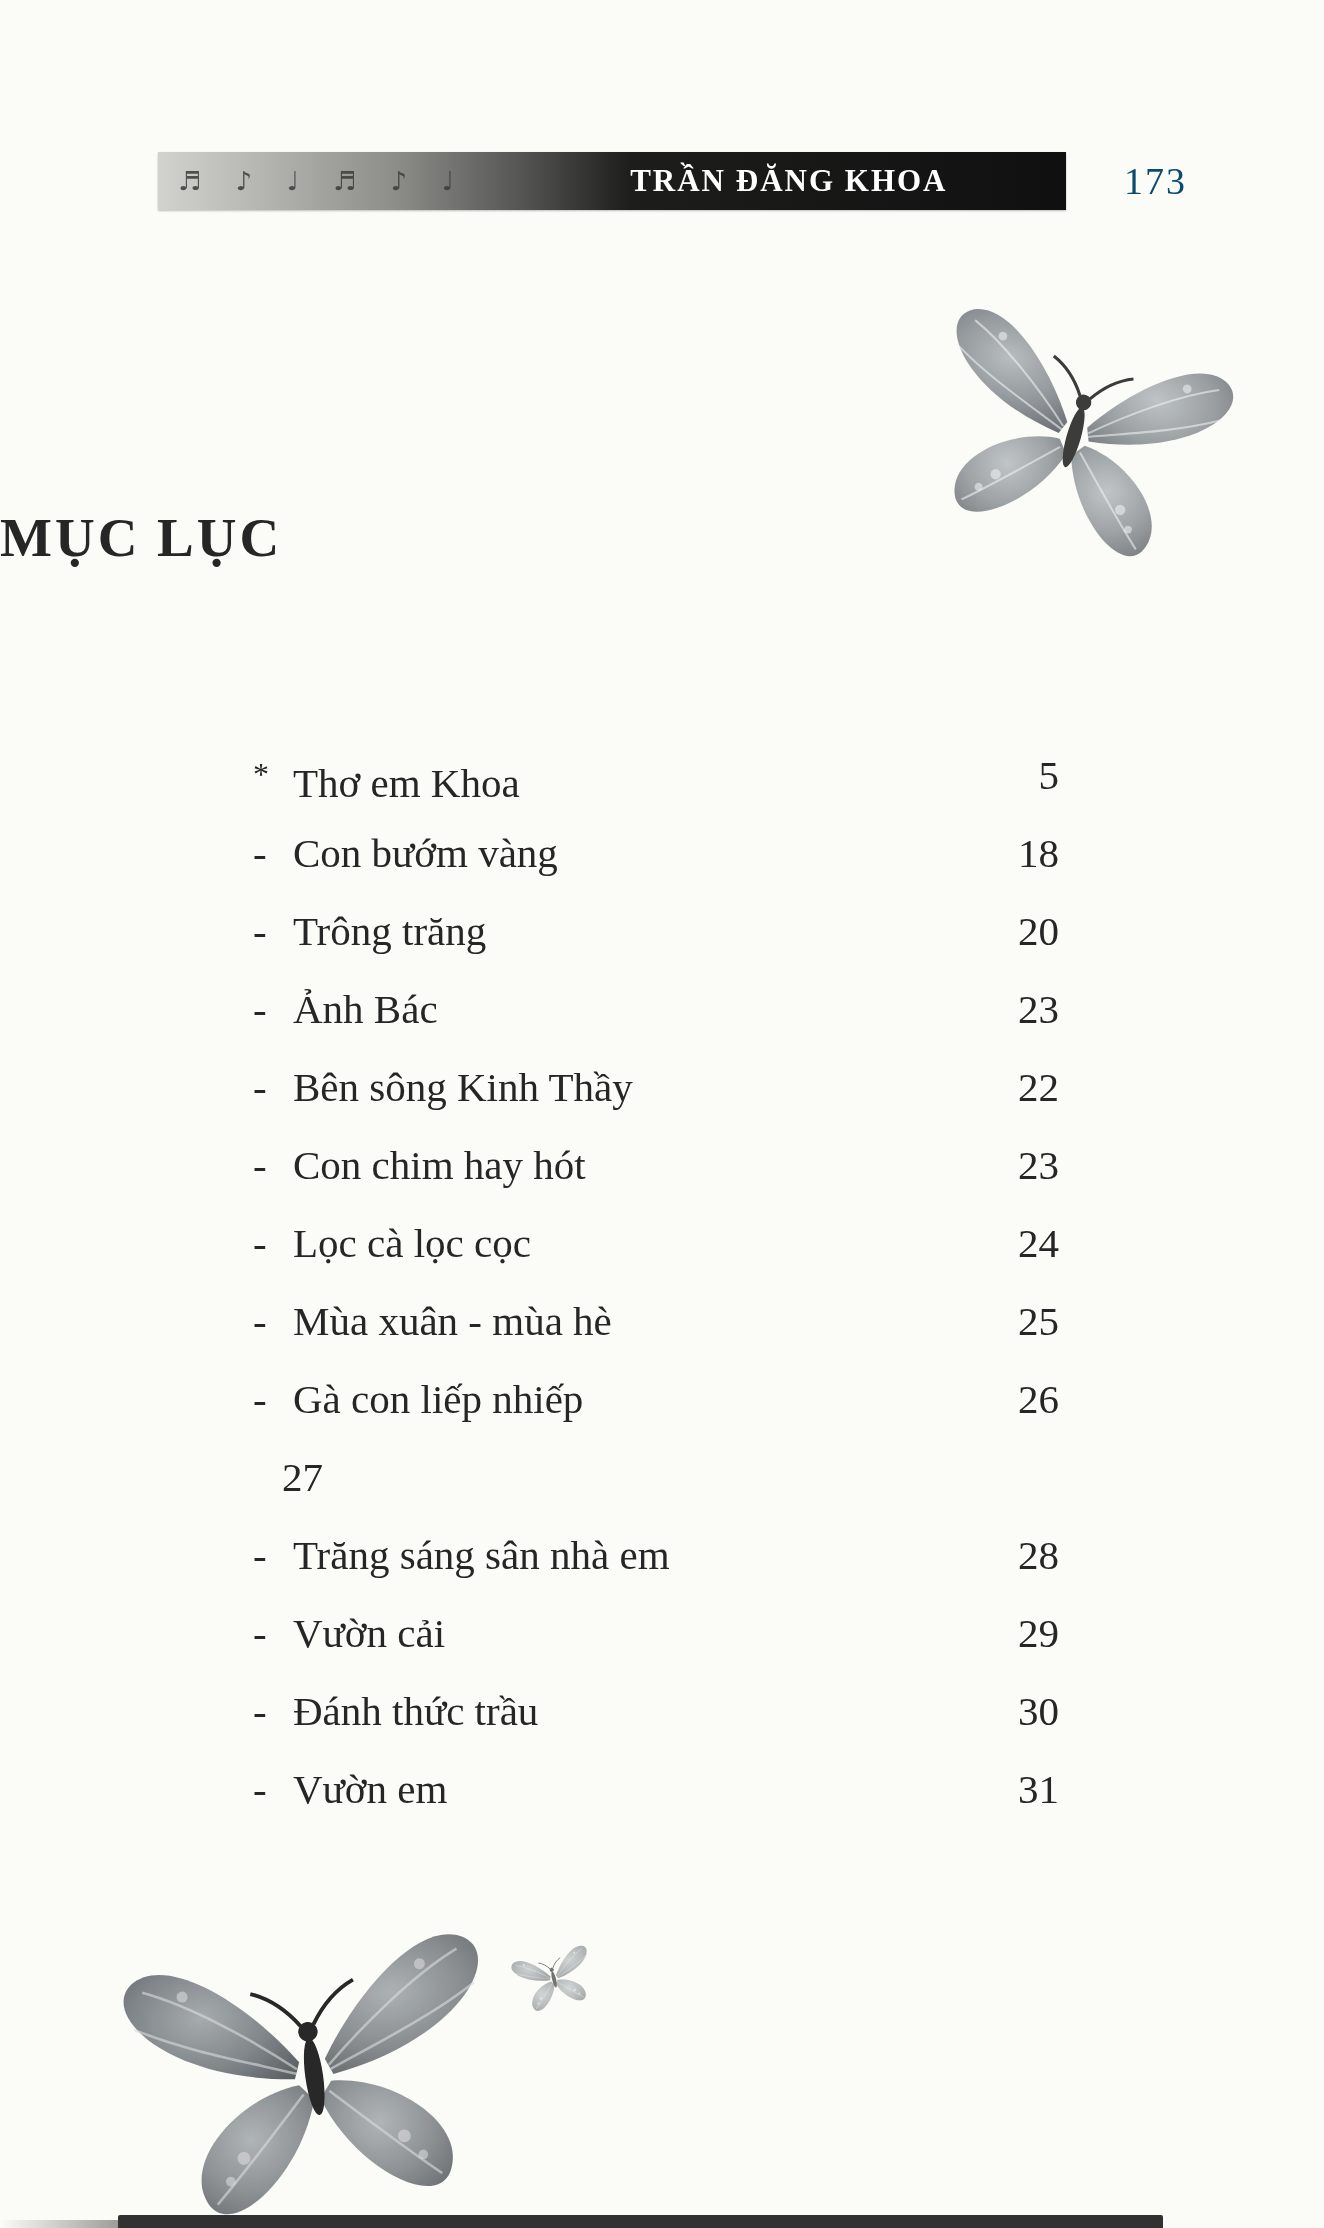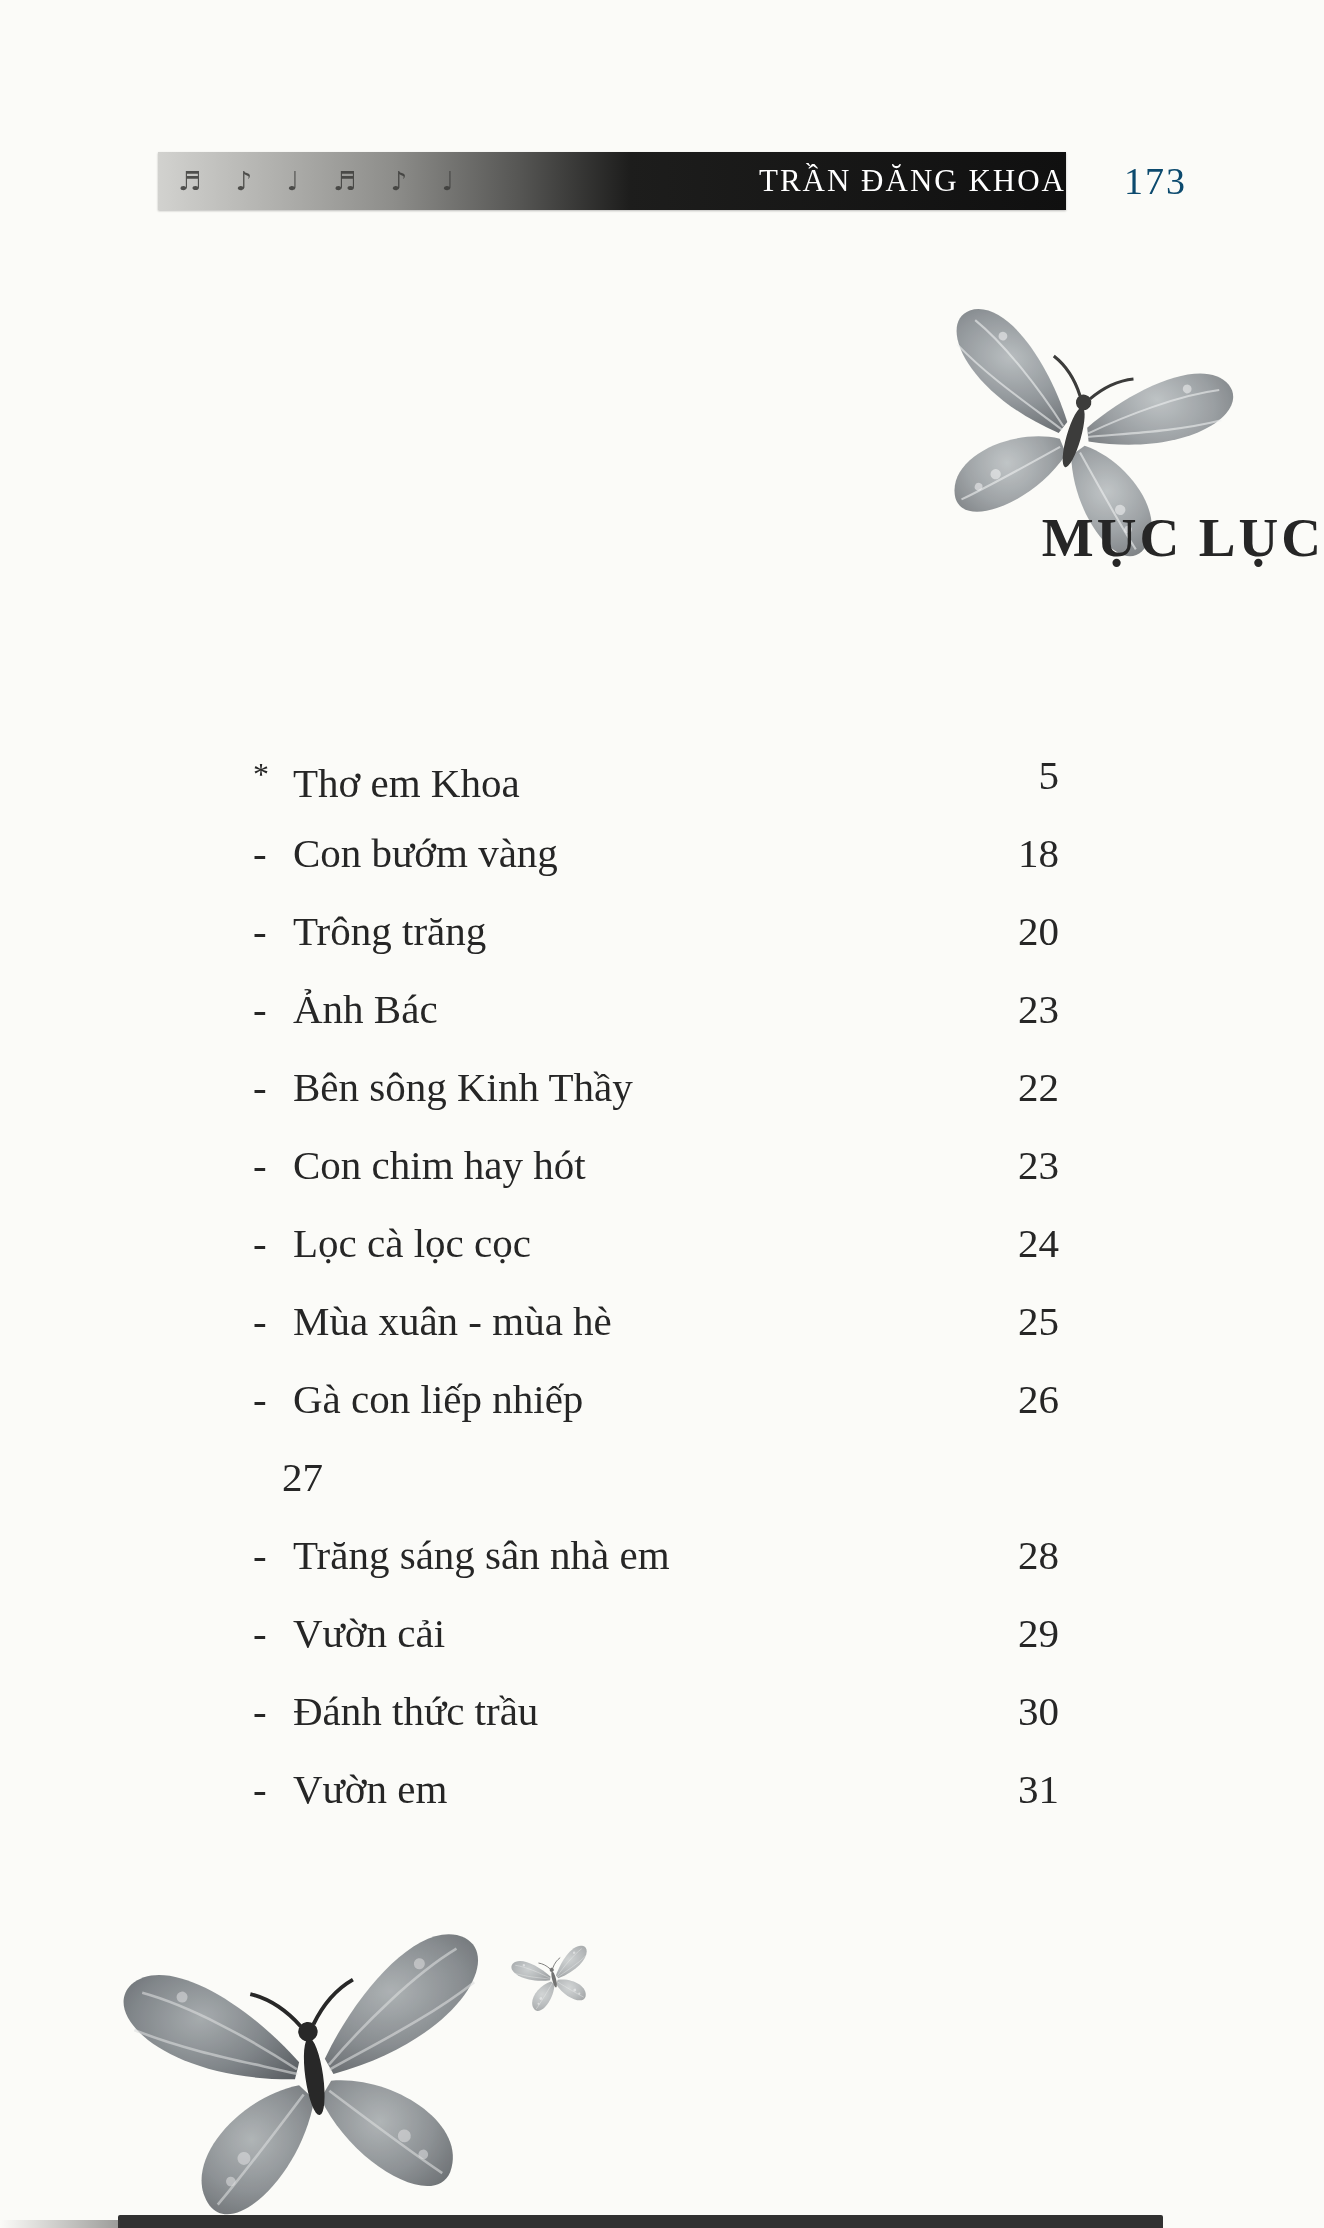--- a/index.html
+++ b/index.html
@@ -27,35 +27,35 @@
   .notes {
     position: absolute; left: 20px; top: 0; height: 58px;
     line-height: 58px;
     font-family: "DejaVu Sans", sans-serif;
     font-size: 26px; letter-spacing: 13px;
     color: #3b3b39; opacity: .85;
     white-space: nowrap;
   }
   .author {
     position: absolute; left: 52%; width: 48%; top: 0; height: 58px;
-    line-height: 58px; text-align: right;
+    line-height: 58px; text-align: left;
     color: var(--banner-text, #ffffff);
-    font-weight: normal; font-size: 31px; letter-spacing: 2px;
+    font-weight: bold; font-size: 31px; letter-spacing: 2px;
     white-space: nowrap;
   }
   .page-num {
     position: absolute; left: 1124px; top: 152px; height: 58px;
     line-height: 58px; font-size: 38px; color: #0c4a6e;
     letter-spacing: 2px;
   }
 
   
   .title {
     position: absolute; left: 0; top: 506px; width: 100%;
-    text-align: right;
+    text-align: left;
     font-size: 55px; font-weight: bold; letter-spacing: 3px;
     color: var(--text, #1f1f1f);
   }
 
   
   .toc {
     position: absolute; left: 253px; top: 736px; width: 806px; font-family: Liberation Serif, serif;
   }
   .toc-row {
     display: flex; justify-content: space-between;

